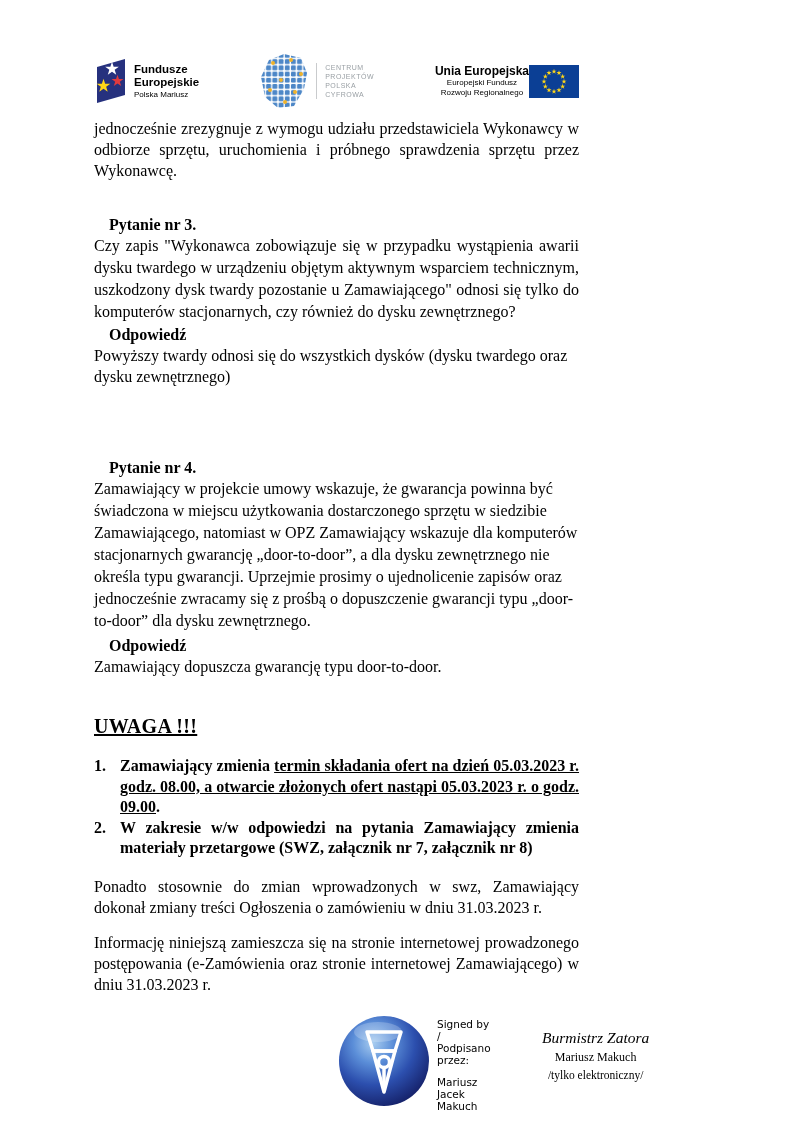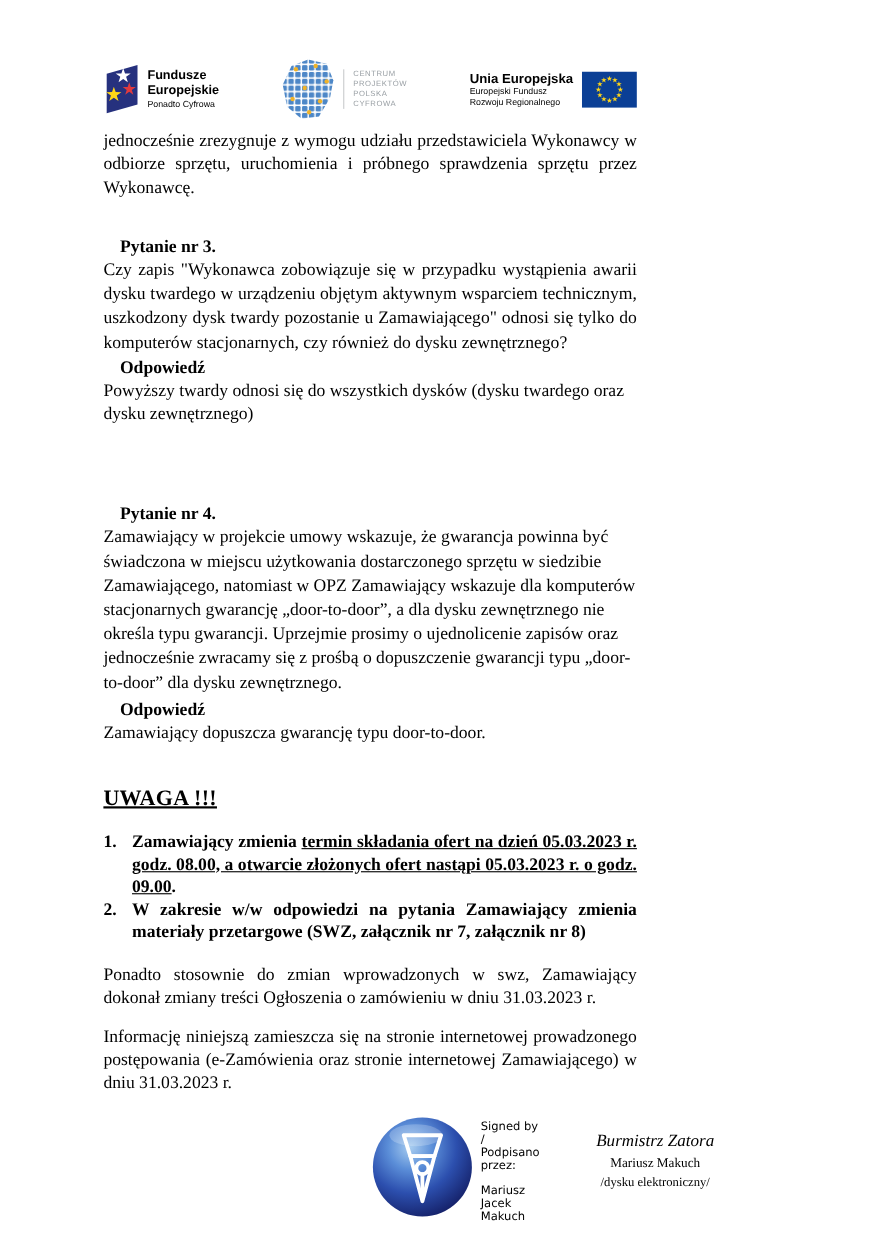--- a/index.html
+++ b/index.html
@@ -20,21 +20,21 @@
   .fe-text{margin-left:6px;}
   .fe-line{font-family:"Liberation Sans",sans-serif;font-weight:bold;font-size:11.5px;line-height:12.5px;}
   .fe-sub{font-family:"Liberation Sans",sans-serif;font-size:8px;margin-top:2px;}
   .pl-text{margin-left:9px;}
   .pl-line{font-family:"Liberation Sans",sans-serif;font-weight:bold;font-size:12px;line-height:13.5px;}
   .cppc-text{
     margin-left:8px;padding-left:8px;border-left:1px solid #c9cbcd;
     font-family:"Liberation Sans",sans-serif;font-size:7px;line-height:9px;
     color:var(--c-cppc-gray);letter-spacing:.5px;
   }
-  .eu-text{text-align:left;margin-right:8px;}
+  .eu-text{text-align:center;}
   .eu-line1{font-family:"Liberation Sans",sans-serif;font-weight:bold;font-size:12px;line-height:13px;}
   .eu-line2,.eu-line3{font-family:"Liberation Sans",sans-serif;font-size:8px;line-height:9.5px;}
   
   p{margin:0;}
   .bodytext{line-height:21px;}
   .j{text-align:justify;}
   .qhead{font-weight:bold;line-height:21px;margin-left:15px;}
   .qtext{line-height:22px;}
   .intro{margin-top:8px;}
   .q3{margin-top:33px;}
@@ -96,21 +96,21 @@
     <div class="logo">
       <svg width="34" height="46" viewBox="0 0 34 46">
         <path d="M3,9 L31,1 L31,37 L3,45 Z" style="fill:var(--c-fe-navy)"></path>
         <use href="#star" xlink:href="#star" transform="translate(18,11) scale(2.4)" fill="#ffffff"></use>
         <use href="#star" xlink:href="#star" transform="translate(23.5,23) scale(2.1)" fill="#e03a3e"></use>
         <use href="#star" xlink:href="#star" transform="translate(9.5,28) scale(2.4)" style="fill:var(--c-star-yellow)"></use>
       </svg>
       <div class="fe-text">
         <div class="fe-line">Fundusze</div>
         <div class="fe-line">Europejskie</div>
-        <div class="fe-sub">Ponadto Cyfrowa</div>
+        <div class="fe-sub">Polska Mariusz</div>
       </div>
     </div>
 
 
     <div class="logo">
       <svg width="48" height="56" viewBox="0 0 48 56">
         <path d="M24,1 L41,5 L47,20 L44,36 L34,53 L18,55 L5,44 L1,24 L9,7 Z" fill="url(#cpx)"></path>
         <g clip-path="url(#polandClip)" style="fill:var(--c-cppc-yellow)">
           <circle cx="13" cy="10" r="2"></circle>
           <circle cx="31" cy="7" r="2"></circle>
@@ -210,17 +210,17 @@
       <p class="preline">Signed by /
 Podpisano przez:</p>
       <p class="preline">Mariusz Jacek
 Makuch</p>
       <p class="preline">Date / Data:
 2023-03-31 14:46</p>
     </div>
     <div class="sig-right">
       <div class="sig-title">Burmistrz Zatora</div>
       <div class="sig-name">Mariusz Makuch</div>
-      <div class="sig-sub">/dysku elektroniczny/</div>
+      <div class="sig-sub">/tylko elektroniczny/</div>
     </div>
   </div>
 
 </div>
 
 </body></html>

